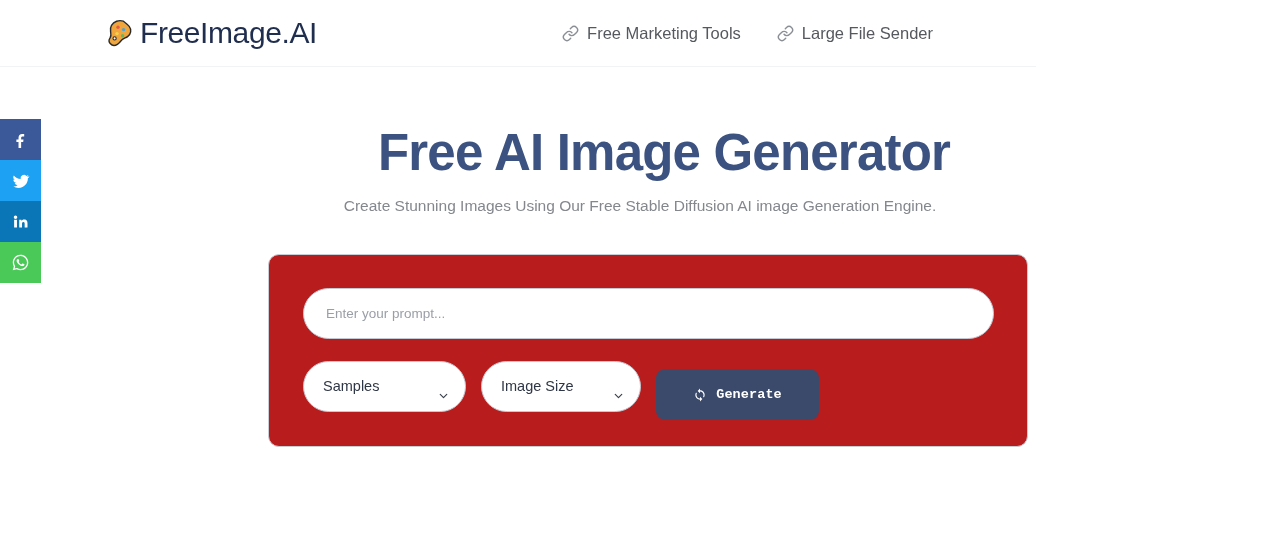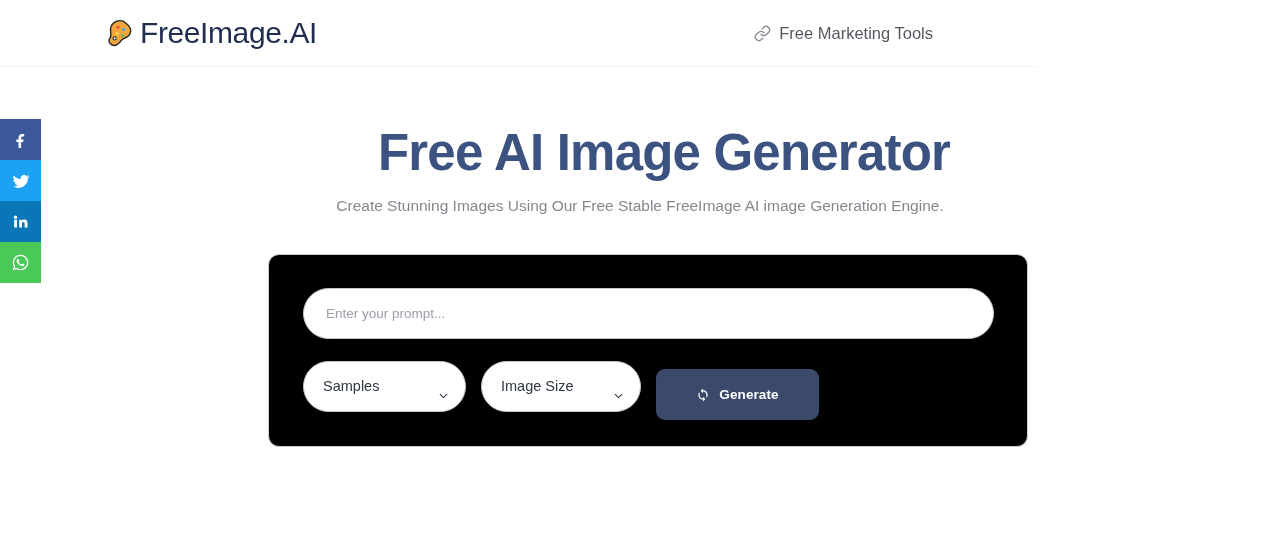--- a/index.html
+++ b/index.html
@@ -130,21 +130,21 @@
     font-weight: 400;
   }
 
   
   .generator-card {
     position: absolute;
     left: 268px;
     top: 186px;
     width: 760px;
     height: 193px;
-    background: #000000;
+    background: #b91c1c;
     border: 1px solid #c9cdd6;
     border-radius: 11px;
     padding: 33px 34px 0 34px;
   }
   .prompt-input {
     display: block;
     width: 691px;
     height: 51px;
     border: 1px solid #c4c8d2;
     border-radius: 26px;
@@ -198,21 +198,21 @@
     color: #3a404d;
   }
 
   .generate-btn {
     width: 163px;
     height: 51px;
     border: 0;
     border-radius: 9px;
     background: #3b4a6b;
     color: #ffffff;
-    font-family: Liberation Sans, sans-serif;
+    font-family: Liberation Mono, monospace;
     font-size: 13.5px;
     font-weight: 600;
     display: flex;
     align-items: center;
     justify-content: center;
     gap: 9px;
     cursor: pointer;
     letter-spacing: 0.1px;
   }
   .generate-btn .sync-icon {
@@ -246,20 +246,29 @@
     <a class="nav-link" href="#">
       <span class="link-icon">
         <svg viewBox="0 0 24 24" width="17" height="17" fill="none" stroke="currentColor" stroke-width="2" stroke-linecap="round" stroke-linejoin="round" xmlns="http://www.w3.org/2000/svg">
           <path d="M10 13a5 5 0 0 0 7.54.54l3-3a5 5 0 0 0-7.07-7.07l-1.72 1.71"></path>
           <path d="M14 11a5 5 0 0 0-7.54-.54l-3 3a5 5 0 0 0 7.07 7.07l1.71-1.71"></path>
         </svg>
       </span>
       <span>Free Marketing Tools</span>
     </a>
 
+    <a class="nav-link" href="#">
+      <span class="link-icon">
+        <svg viewBox="0 0 24 24" width="17" height="17" fill="none" stroke="currentColor" stroke-width="2" stroke-linecap="round" stroke-linejoin="round" xmlns="http://www.w3.org/2000/svg">
+          <path d="M10 13a5 5 0 0 0 7.54.54l3-3a5 5 0 0 0-7.07-7.07l-1.72 1.71"></path>
+          <path d="M14 11a5 5 0 0 0-7.54-.54l-3 3a5 5 0 0 0 7.07 7.07l1.71-1.71"></path>
+        </svg>
+      </span>
+      <span>Large File Sender</span>
+    </a>
 
   </nav>
 </header>
 
 <aside class="social-rail">
 
   <div class="social-btn social-facebook">
     <span>
       <svg viewBox="0 0 24 24" width="17" height="17" fill="#ffffff" xmlns="http://www.w3.org/2000/svg">
         <path d="M15.1 7.6h2.1V4.3c-.4-.05-1.6-.17-3-.17-3 0-5 1.86-5 5.28V12H6.2v3.7h3v9.3h3.7v-9.3h2.9l.45-3.7h-3.35V9.78c0-1.07.29-1.8 1.8-2.18z"></path>
@@ -290,21 +299,21 @@
       </svg>
     </span>
   </div>
 
 </aside>
 
 <main class="main">
 
   <section class="hero">
     <h1 class="hero-title">Free AI Image Generator</h1>
-    <p class="hero-subtitle">Create Stunning Images Using Our Free Stable FreeImage AI image Generation Engine.</p>
+    <p class="hero-subtitle">Create Stunning Images Using Our Free Stable Diffusion AI image Generation Engine.</p>
   </section>
 
   <section class="generator-card">
 
     <input class="prompt-input" type="text" placeholder="Enter your prompt..." style="">
 
     <div class="controls-row">
 
       <div class="select-wrap samples">
         <select class="styled-select">

